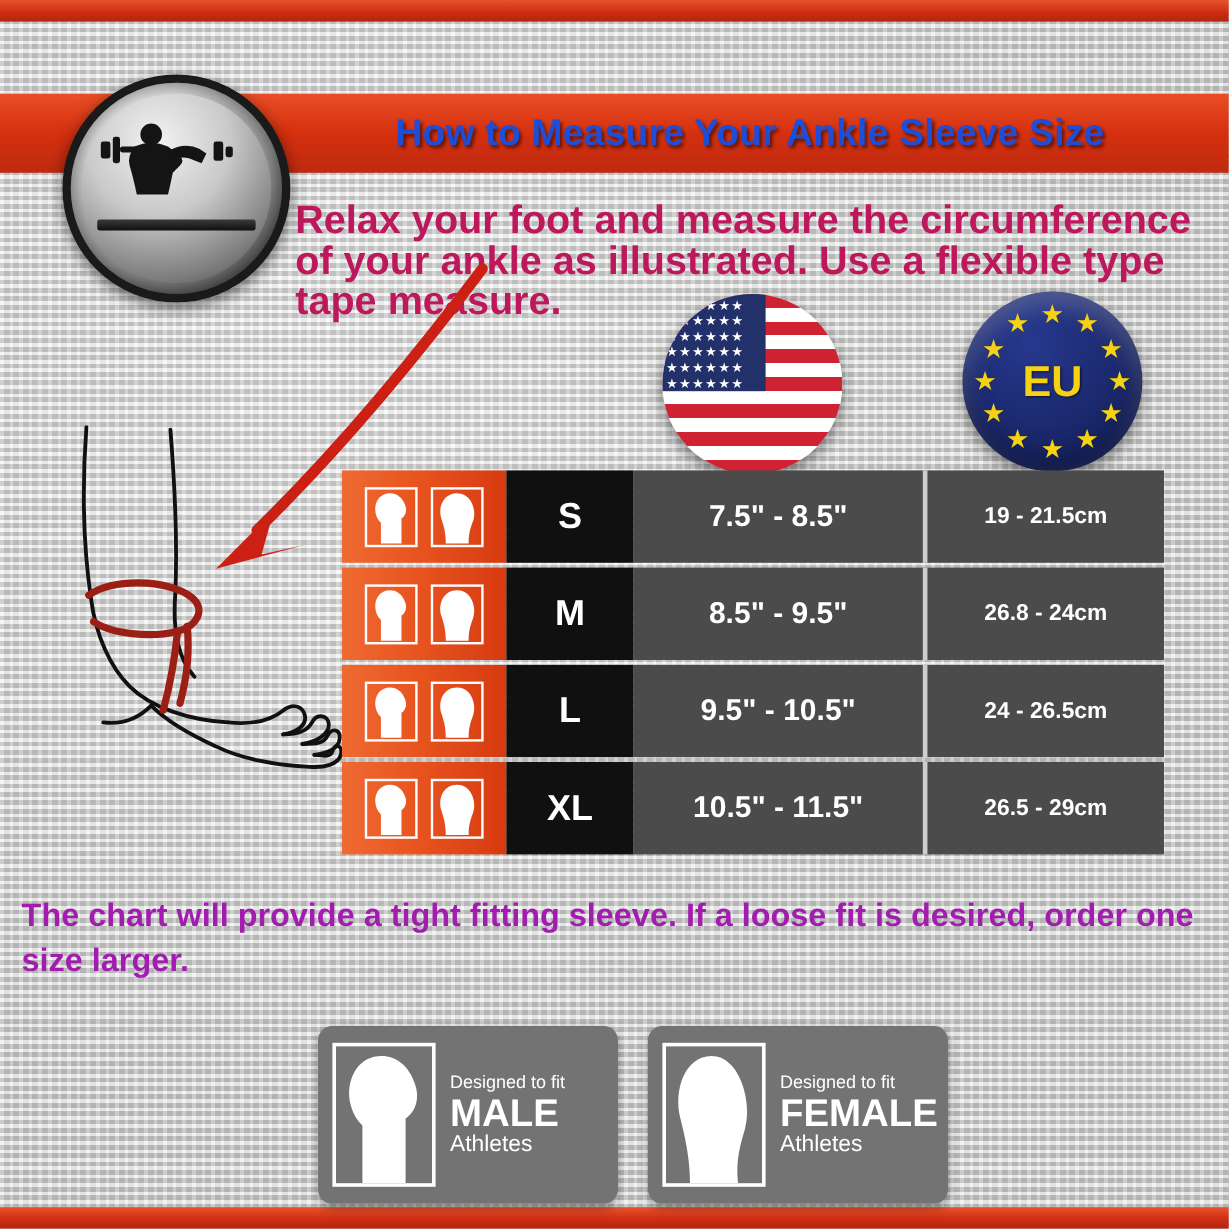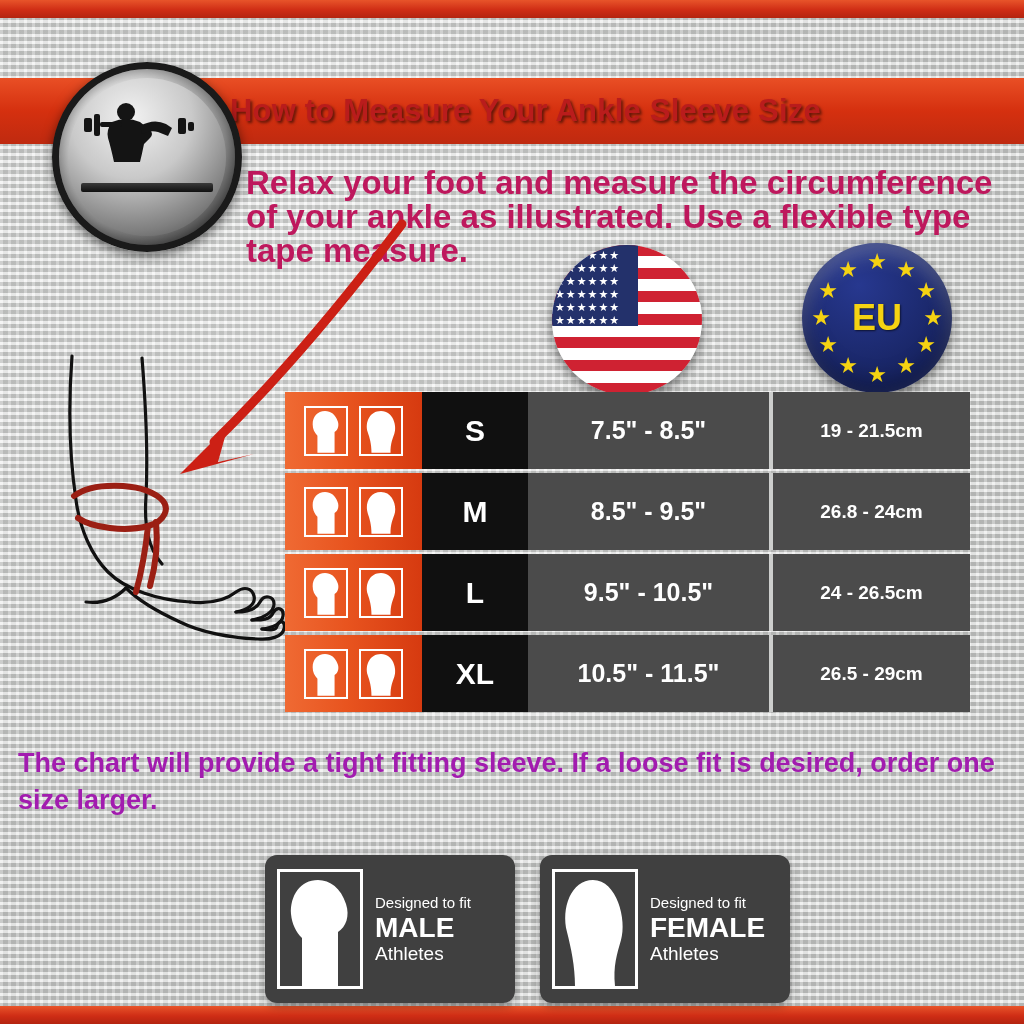--- a/index.html
+++ b/index.html
@@ -31,24 +31,24 @@
 
   
   .header-band{
     position:absolute; top:78px; left:0; width:1024px; height:66px;
     background:linear-gradient(180deg,#e94f25 0%, #d5300f 50%, #bf2a10 100%);
     z-index:2;
   }
   .header-title{
     position:absolute; top:86px; left:230px; width:790px; height:52px;
     z-index:4;
-    color:#b91c1c;
+    color:#1d4ed8;
     font-size:31px; font-weight:bold;
     letter-spacing:.2px;
-    text-align:left;
+    text-align:center;
     text-shadow:2px 2px 3px rgba(0,0,0,.55);
     line-height:50px;
     white-space:nowrap;
   }
   .logo{
     position:absolute; left:52px; top:62px; width:190px; height:190px;
     border-radius:50%;
     background:radial-gradient(circle at 35% 28%, #ffffff 0%, #d8d8d8 26%, #8f8f8f 62%, #2c2c2c 92%);
     border:7px solid #1a1a1a;
     box-shadow:0 4px 12px rgba(0,0,0,.55), inset 0 0 16px rgba(0,0,0,.45);
@@ -153,35 +153,35 @@
 
   .note{
     position:absolute; left:18px; top:745px; width:980px;
     z-index:4;
     font-size:27px; font-weight:bold; color:#a21caf; line-height:37px;
   }
 
   
   .badge{
     position:absolute; top:855px; height:148px; width:250px;
-    background:#404040; border-radius:12px;
+    background:#737373; border-radius:12px;
     z-index:4;
     display:flex; align-items:center; padding:10px 12px;
     box-shadow:0 3px 8px rgba(0,0,0,.35);
   }
   .badge-male{ left:265px; }
   .badge-female{ left:540px; }
   .badge-icon{
     width:86px; height:120px; border:3px solid #ffffff;
     display:flex; align-items:flex-end; justify-content:center; overflow:hidden;
     flex:0 0 auto;
   }
   .badge-text{ margin-left:12px; color:#ffffff; }
   .badge-small{ font-size:15px; line-height:18px; }
-  .badge-big{ font-size:28px; font-weight:bold; line-height:31px; }
+  .badge-big{ font-size:32px; font-weight:bold; line-height:31px; }
   .badge-sub{ font-size:19px; line-height:22px; }
 </style>
 </head>
 <body>
 
 <div class="bg-texture"></div>
 <div class="frame-top"></div>
 <div class="frame-bottom"></div>
 
 <div class="header-band"></div>

